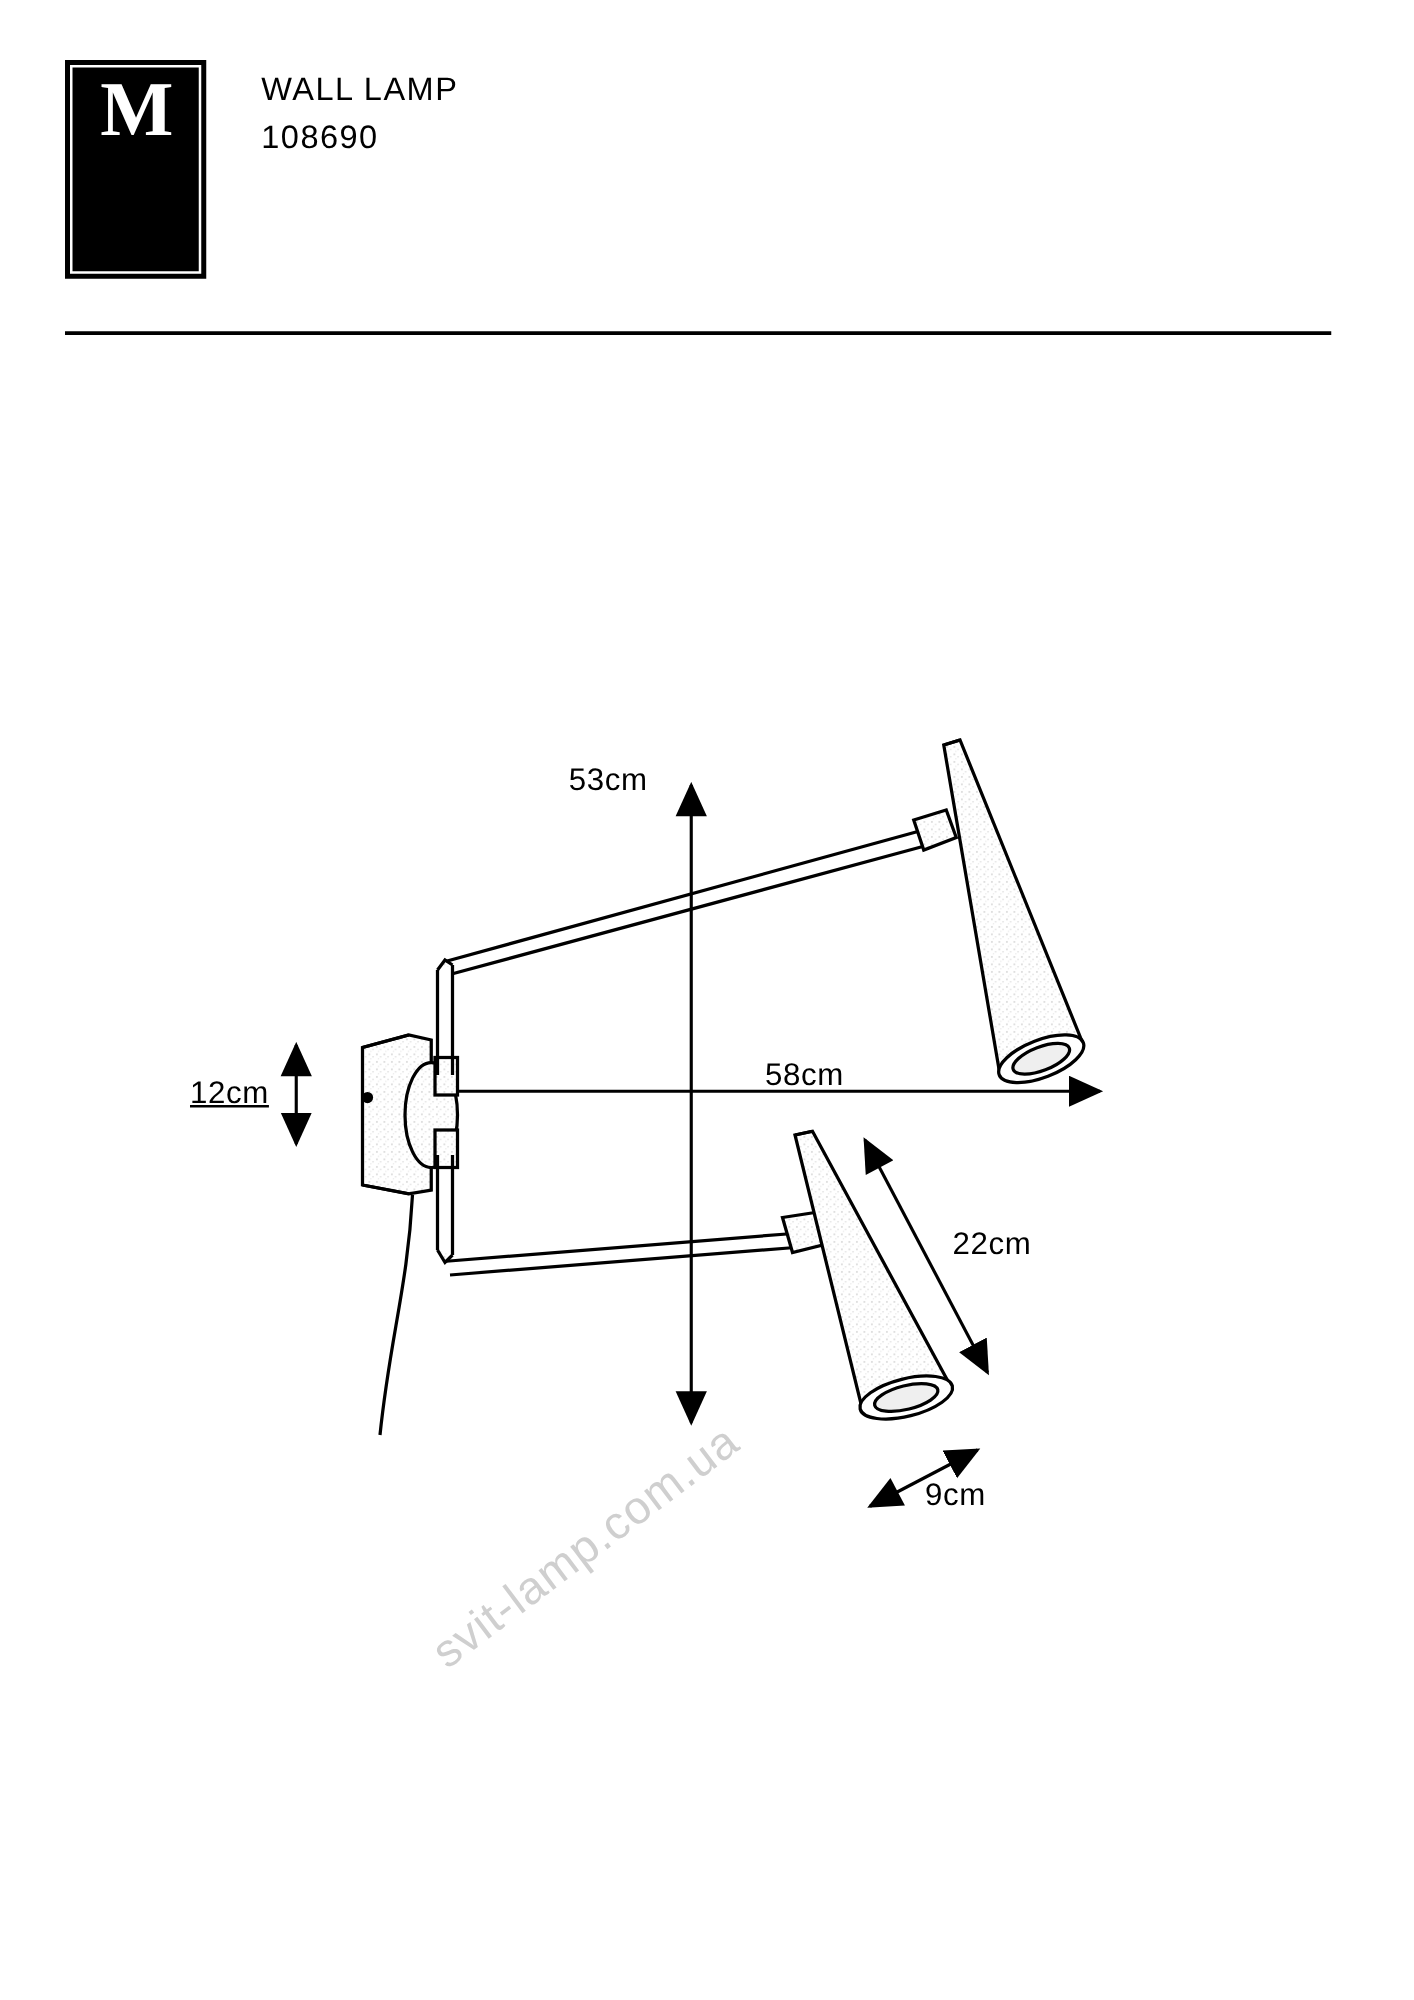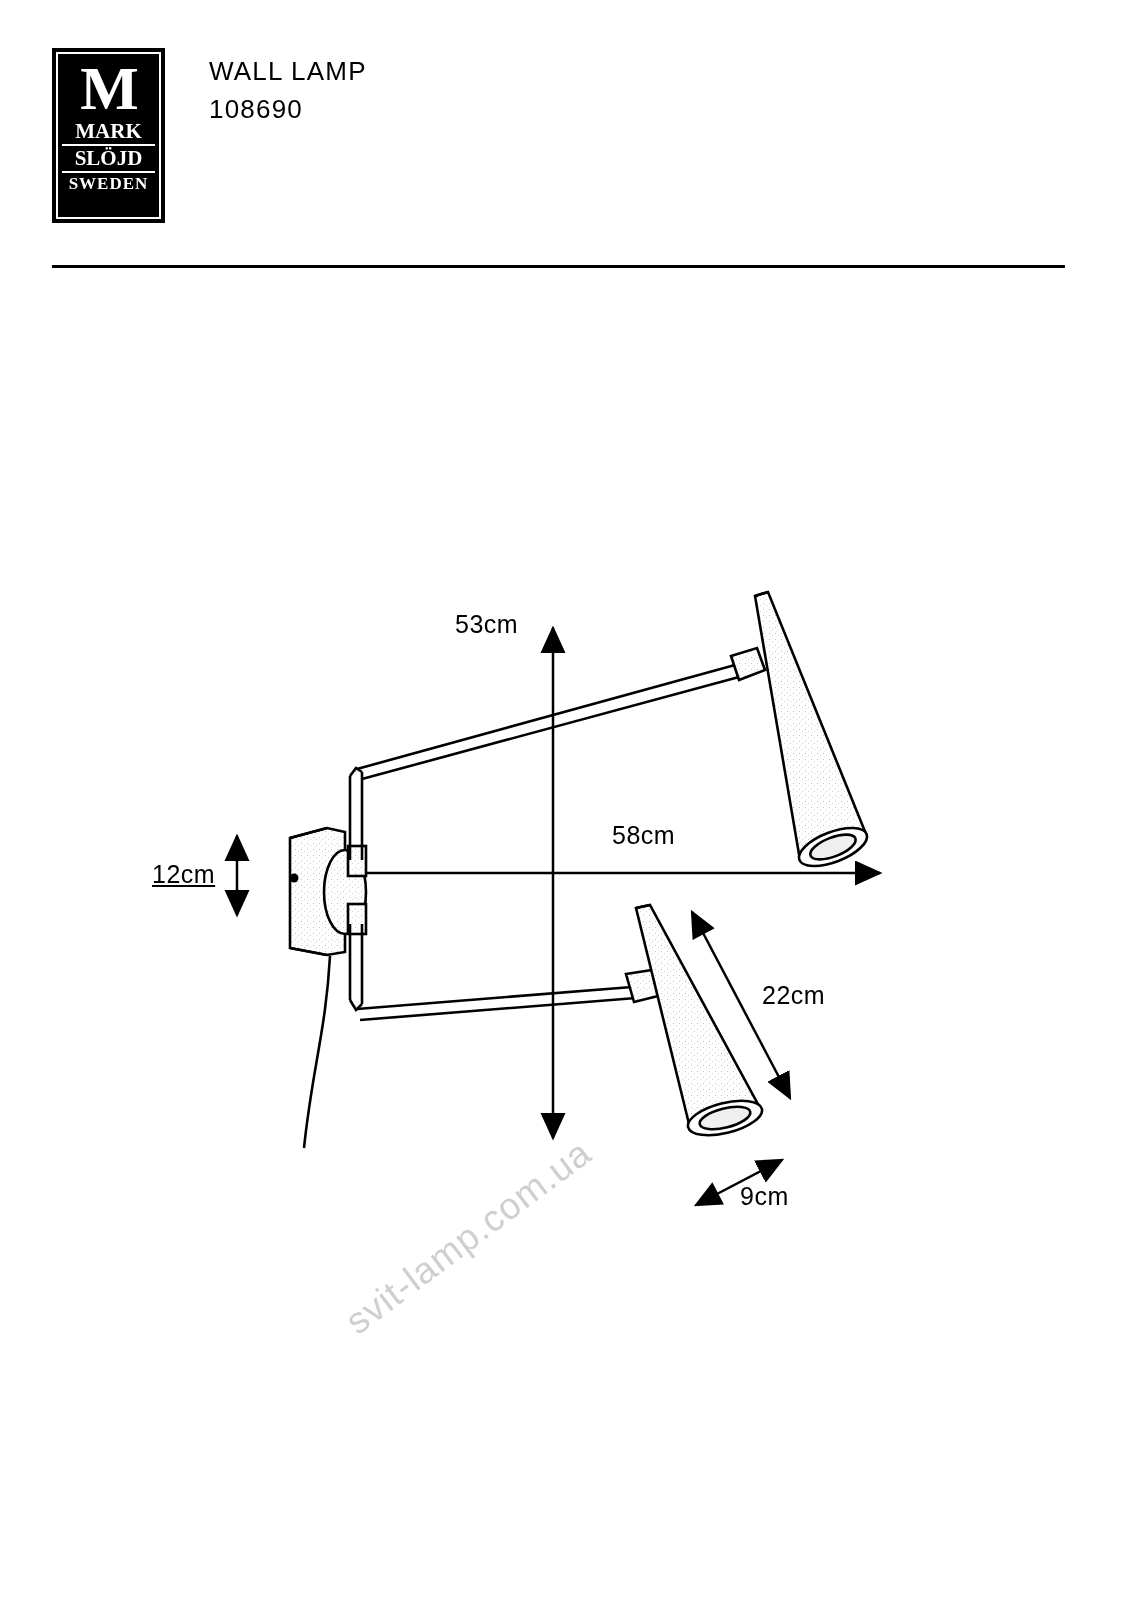--- a/index.html
+++ b/index.html
@@ -147,27 +147,20 @@
   }
 </style>
 </head>
 <body>
 
 <div class="header">
 
   <div class="logo-box">
     <div class="logo-inner">
       <div class="logo-m">M</div>
-      <div class="logo-words">
-        <div class="logo-word">MARK</div>
-        <div class="logo-rule"></div>
-        <div class="logo-word">SLÖJD</div>
-        <div class="logo-rule"></div>
-        <div class="logo-word small">SWEDEN</div>
-      </div>
     </div>
   </div>
 
   <div class="title-block">
     <div class="product-sub">WALL LAMP</div>
     <div class="product-code">108690</div>
   </div>
 </div>
 <div class="header-rule"></div>
 
@@ -265,20 +258,20 @@
       </g>
 
       <g>
         <path d="M330,396 C326,470 312,510 304,588" stroke-width="2.6" fill="none"></path>
       </g>
     </g>
   </svg>
 
   
   <div class="dim-label" style="left:455px; top:50px;">53cm</div>
-  <div class="dim-label" style="left:612px; top:261px;">58cm</div>
+  <div class="dim-label" style="left:612px; top:286px;">58cm</div>
   <div class="dim-label" style="left:152px; top:300px;text-decoration:underline;">12cm</div>
   <div class="dim-label" style="left:762px; top:408px;margin-top:13px;">22cm</div>
   <div class="dim-label" style="left:740px; top:622px;">9cm</div>
 
   
   <div class="watermark">svit-lamp.com.ua</div>
 </div>
 
 </body></html>

